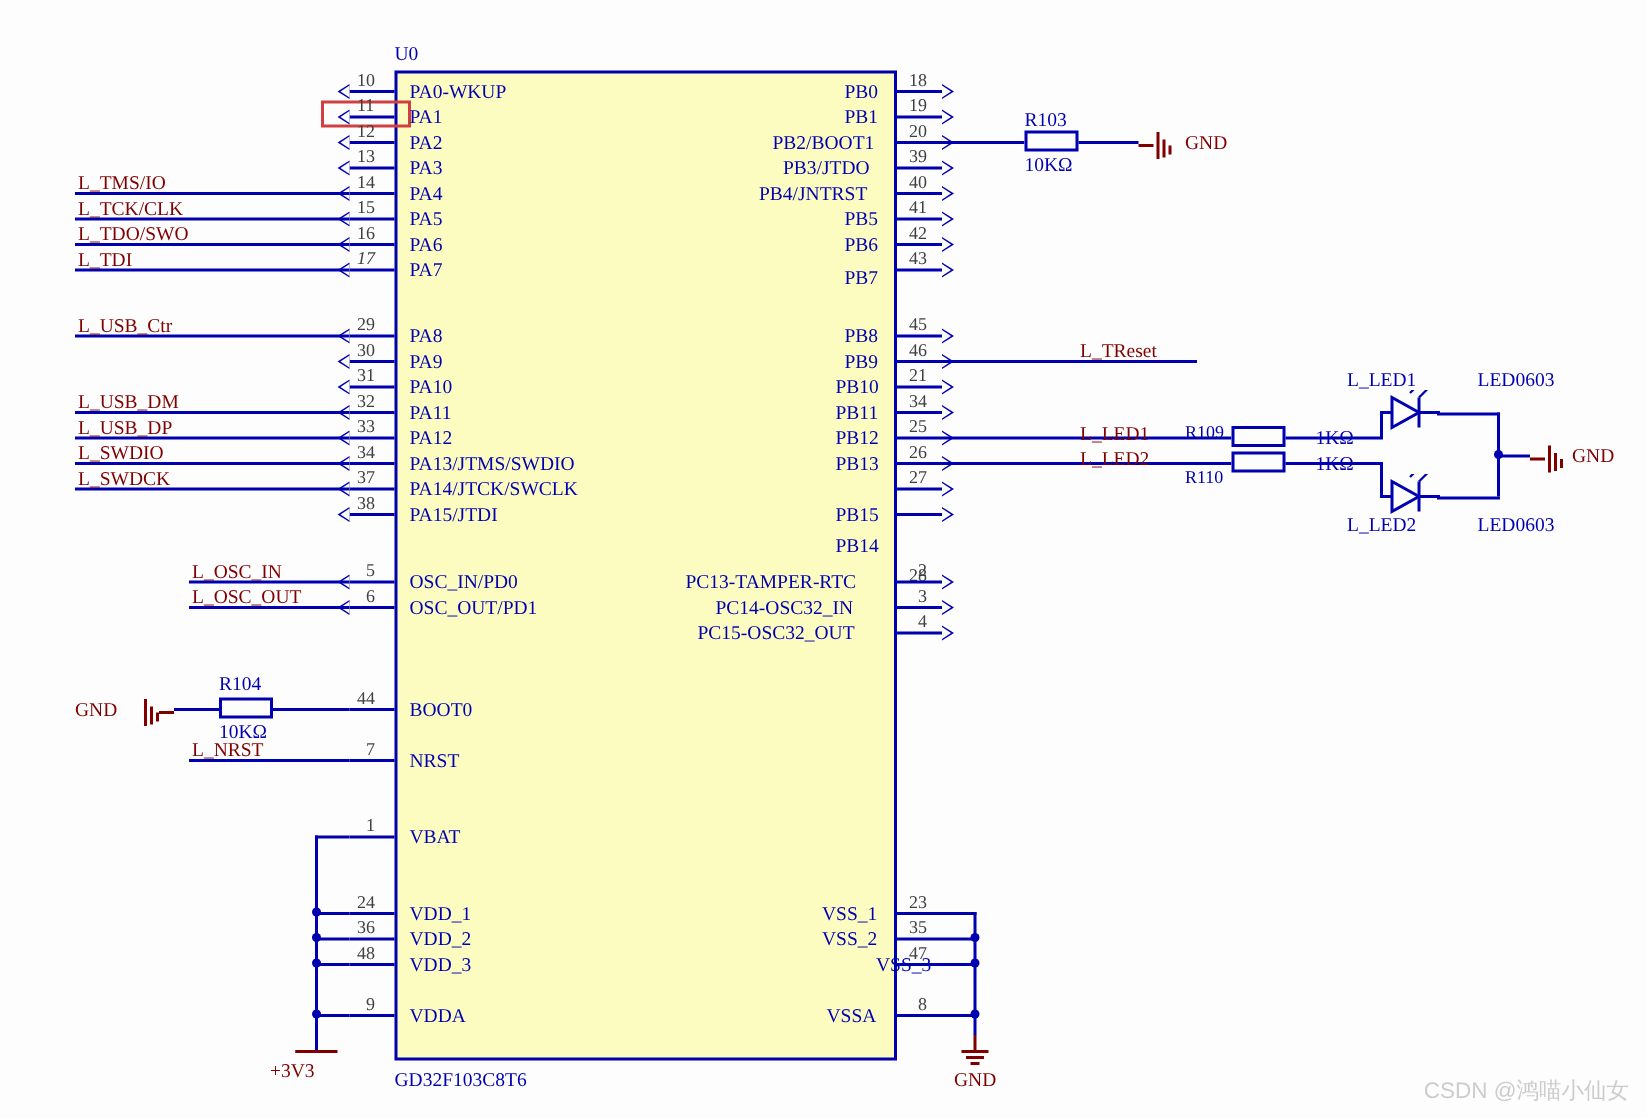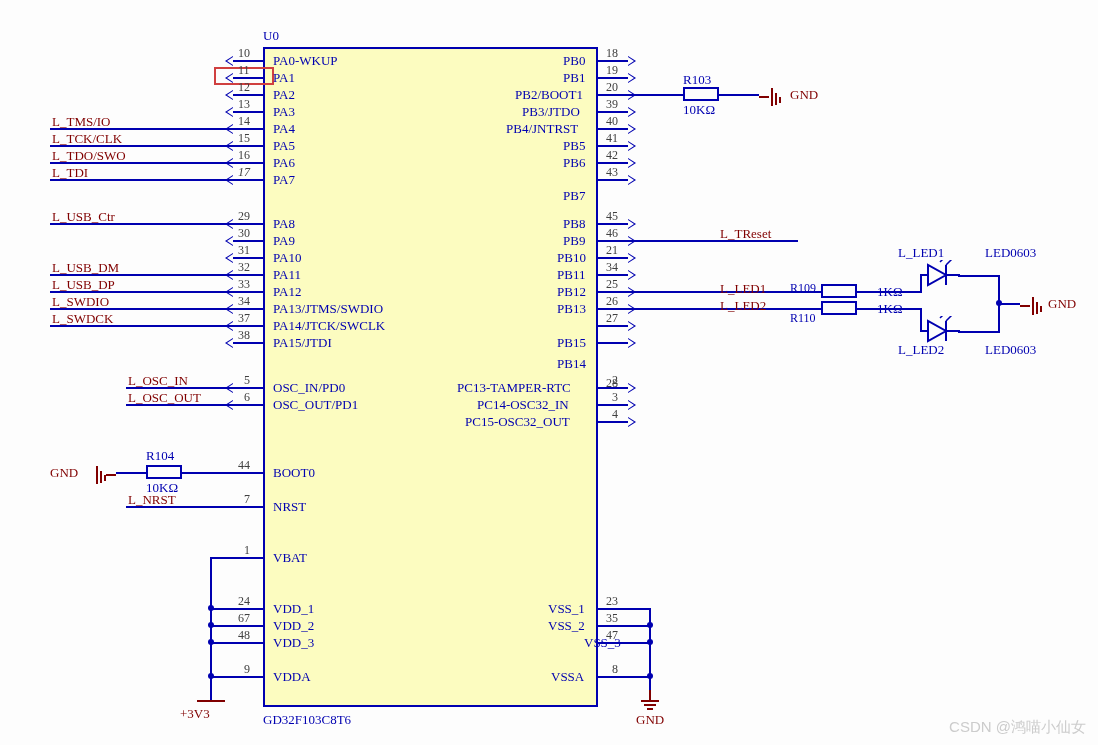--- a/index.html
+++ b/index.html
@@ -209,21 +209,21 @@
 <div class="txt darkred" style="left:128px; top:492px;">L_NRST</div>
 
 <div class="pin-stub-l" style="left:233px; top:557px;"></div>
 <div class="txt pinnum" style="left:244px; top:543px;">1</div>
 <div class="txt blue" style="left:273px; top:550px;">VBAT</div>
 
 <div class="pin-stub-l" style="left:233px; top:608px;"></div>
 <div class="txt pinnum" style="left:238px; top:594px;">24</div>
 <div class="txt blue" style="left:273px; top:601px;">VDD_1</div>
 <div class="pin-stub-l" style="left:233px; top:625px;"></div>
-<div class="txt pinnum" style="left:238px; top:611px;">67</div>
+<div class="txt pinnum" style="left:238px; top:611px;">36</div>
 <div class="txt blue" style="left:273px; top:618px;">VDD_2</div>
 <div class="pin-stub-l" style="left:233px; top:642px;"></div>
 <div class="txt pinnum" style="left:238px; top:628px;">48</div>
 <div class="txt blue" style="left:273px; top:635px;">VDD_3</div>
 
 <div class="pin-stub-l" style="left:233px; top:676px;"></div>
 <div class="txt pinnum" style="left:244px; top:662px;">9</div>
 <div class="txt blue" style="left:273px; top:669px;">VDDA</div>
 
 <div class="wire wire-h" style="left:210px; top:557px; width:23px;"></div>
@@ -290,21 +290,21 @@
 <div class="txt blue" style="left:563px; top:138px;">PB5</div>
 
 <div class="pin-stub-r" style="left:598px; top:162px;"></div>
 <div class="tri-r" style="left:628px; top:158px;"></div>
 <div class="txt pinnum" style="left:606px; top:148px;">42</div>
 <div class="txt blue" style="left:563px; top:155px;">PB6</div>
 
 <div class="pin-stub-r" style="left:598px; top:179px;"></div>
 <div class="tri-r" style="left:628px; top:175px;"></div>
 <div class="txt pinnum" style="left:606px; top:165px;">43</div>
-<div class="txt blue" style="left:563px; top:188px;">PB7</div>
+<div class="txt blue" style="left:563px; top:177px;">PB7</div>
 
 <div class="pin-stub-r" style="left:598px; top:223px;"></div>
 <div class="tri-r" style="left:628px; top:219px;"></div>
 <div class="txt pinnum" style="left:606px; top:209px;">45</div>
 <div class="txt blue" style="left:563px; top:216px;">PB8</div>
 
 <div class="pin-stub-r" style="left:598px; top:240px;"></div>
 <div class="tri-r" style="left:628px; top:236px;"></div>
 <div class="txt pinnum" style="left:606px; top:226px;">46</div>
 <div class="txt blue" style="left:563px; top:233px;">PB9</div>

